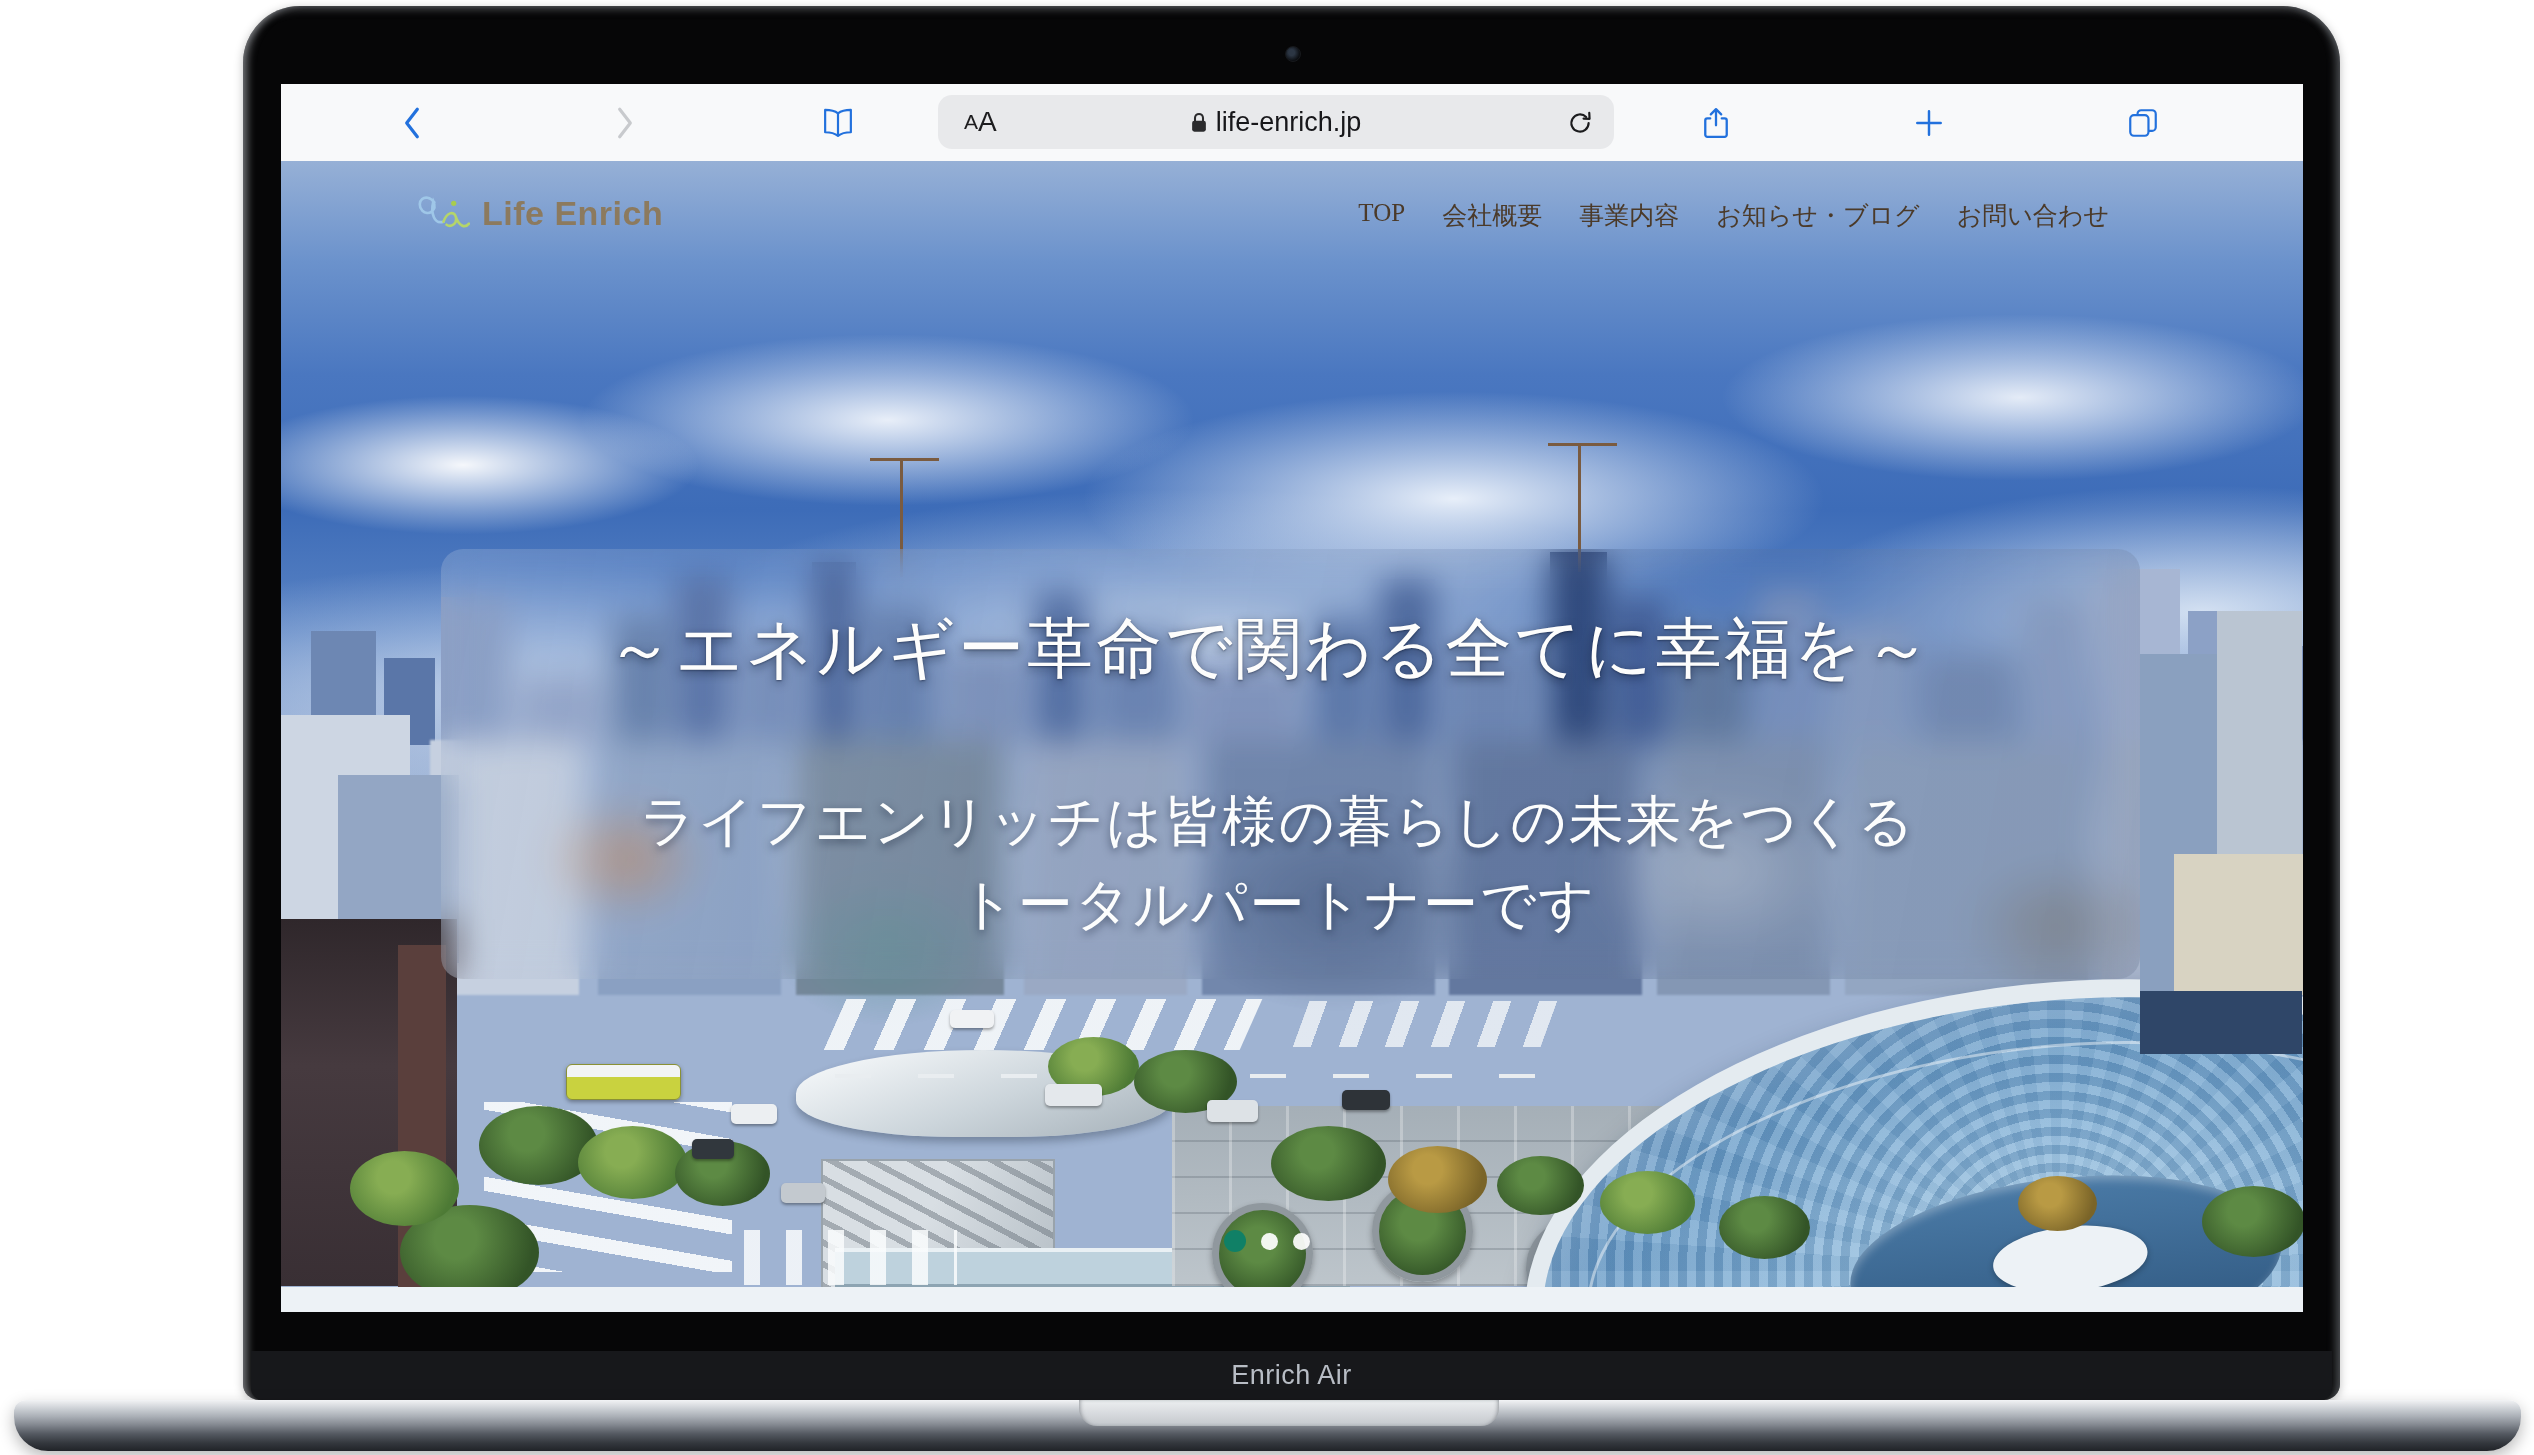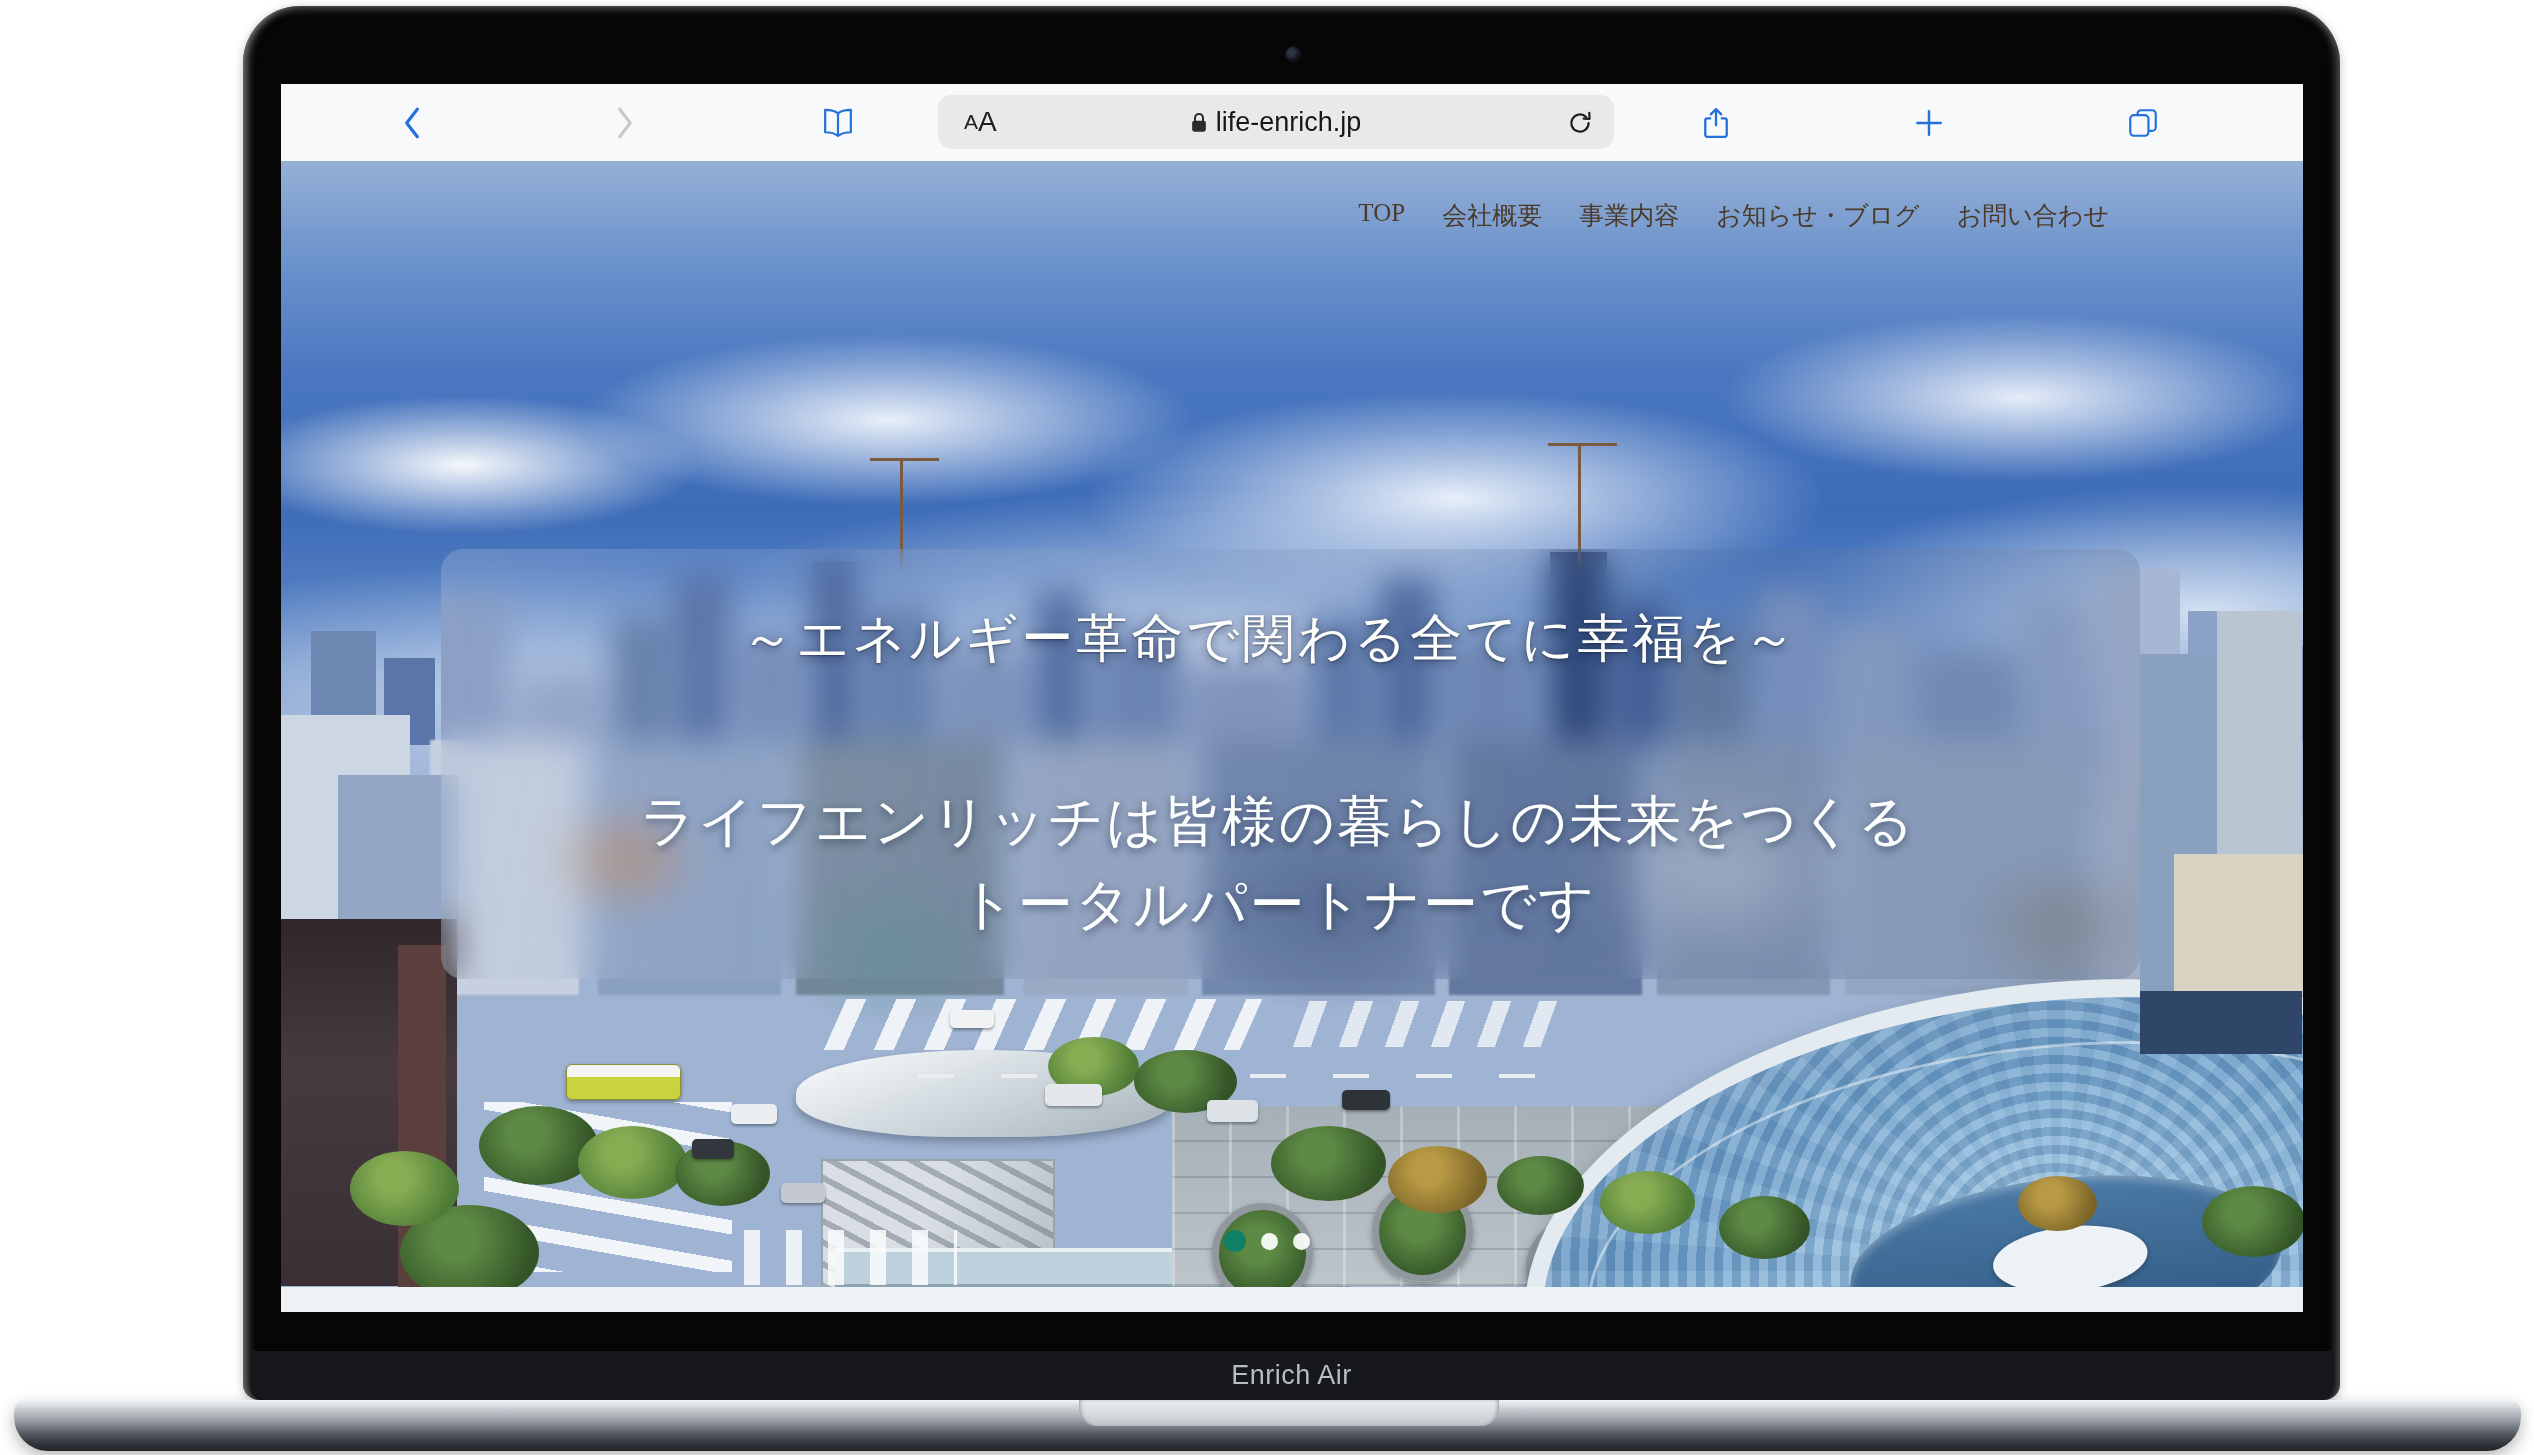--- a/index.html
+++ b/index.html
@@ -82,21 +82,21 @@
        box-shadow:0 12px 26px rgba(15,35,60,.35),inset 0 0 69px rgba(255,255,255,.25);}
   .oasis-ring{position:absolute;inset:44px;border-radius:50%;border:3px solid rgba(255,255,255,.45);}
   .oasis-core{position:absolute;left:30%;top:33%;width:42%;height:32%;border-radius:50%;
        background:linear-gradient(180deg,#4a7aa6,#2e567e);box-shadow:inset 0 4px 10px rgba(255,255,255,.3);}
   .oasis-deck{position:absolute;left:44%;top:42%;width:15%;height:12%;border-radius:50%;
        background:#edf2f6;box-shadow:0 2px 6px rgba(0,0,0,.3);}
   .glass-panel{position:absolute;left:160px;top:388px;width:1699px;height:430px;border-radius:22px;
        background:linear-gradient(100deg,rgba(190,200,216,.26),rgba(120,136,162,.16) 40%,rgba(88,104,134,.22));
        -webkit-backdrop-filter:blur(16px) saturate(108%);backdrop-filter:blur(16px) saturate(108%);}
   .hero-headline{position:absolute;left:0;right:44px;top:443px;text-align:center;color:#fdfdfc;
-       font-family:"Liberation Serif","DejaVu Serif",serif;font-size:52px;font-weight:500;letter-spacing:3px;
+       font-family:"Liberation Serif","DejaVu Serif",serif;font-size:66px;font-weight:500;letter-spacing:3px;
        text-shadow:0 3px 10px rgba(8,18,40,.5),0 1px 2px rgba(8,18,40,.45);}
   .hero-tagline{position:absolute;left:0;right:28px;top:619px;text-align:center;color:#fcfdfd;
        font-family:"Liberation Serif","DejaVu Serif",serif;font-size:55px;font-weight:500;line-height:83px;
        letter-spacing:2px;text-shadow:0 3px 9px rgba(8,18,40,.5);}
   .site-header{position:absolute;left:0;top:0;width:100%;height:109px;}
   .logo{position:absolute;left:132px;top:18px;height:69px;display:flex;align-items:center;gap:12px;cursor:pointer;}
   .brand{font-size:34px;font-weight:bold;color:#8c7a5e;letter-spacing:0.5px;}
   .nav{position:absolute;right:194px;top:38px;display:flex;gap:37px;
        font-family:"Liberation Serif","DejaVu Serif",serif;font-size:25px;color:#4b3a29;}
   .nav a{color:#4b3a29;text-decoration:none;cursor:pointer;white-space:nowrap;}
@@ -273,20 +273,28 @@
             </div>
 
           <div class="glass-panel"></div>
           <div class="hero-headline">～エネルギー革命で関わる全てに幸福を～</div>
           <div class="hero-tagline">
             <div>ライフエンリッチは皆様の暮らしの未来をつくる</div>
             <div>トータルパートナーです</div>
           </div>
 
           <div class="site-header">
+            <div class="logo">
+              <svg width="57" height="53" viewBox="0 0 56 52">
+                <path d="M21 15 C12 4 2 15 9 23 C15 29 24 23 20 14 C17 26 21 37 30 34" stroke="#9fc7e8" stroke-width="2.6" fill="none" stroke-linecap="round"></path>
+                <path d="M30 34 C33 25 40 23 42 29 C44 36 37 40 33 37 M42 29 C45 38 51 41 55 36" stroke="#b5d56a" stroke-width="2.6" fill="none" stroke-linecap="round"></path>
+                <circle cx="40" cy="16" r="2.6" fill="#a8cc4e"></circle>
+              </svg>
+              <span class="brand">Life Enrich</span>
+            </div>
             <nav class="nav">
               <a>TOP</a>
               <a>会社概要</a>
               <a>事業内容</a>
               <a>お知らせ・ブログ</a>
               <a>お問い合わせ</a>
             </nav>
           </div>
 
           <div class="dots">

